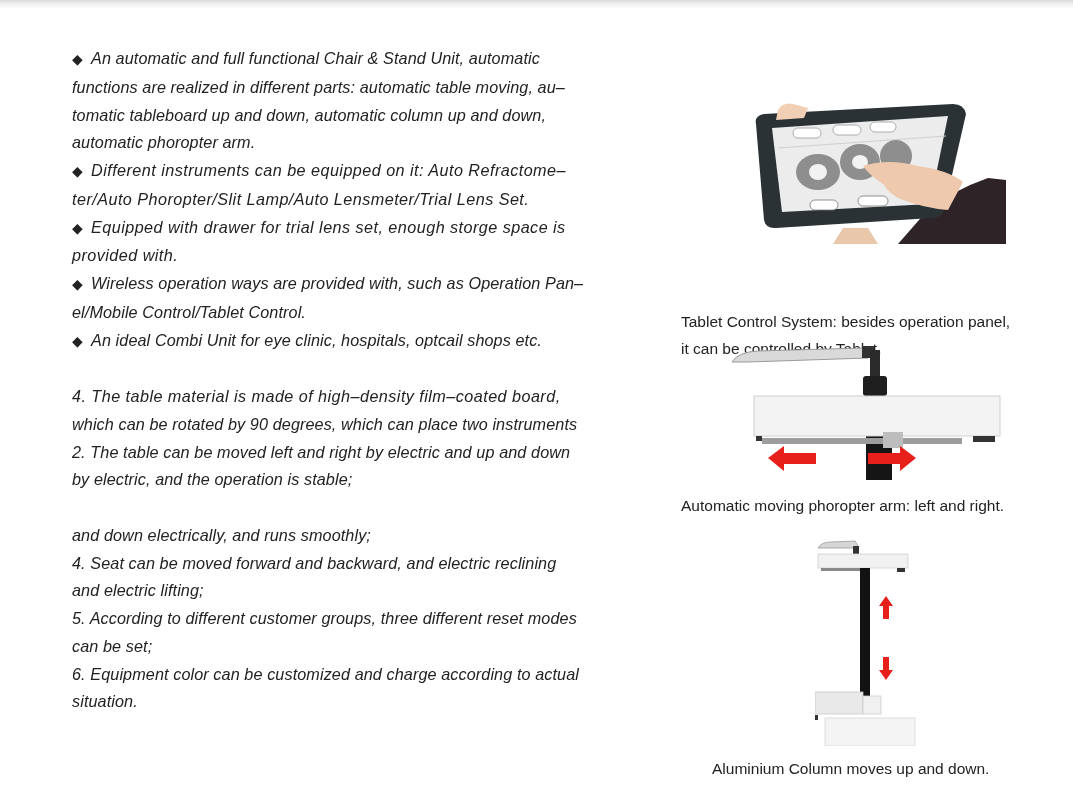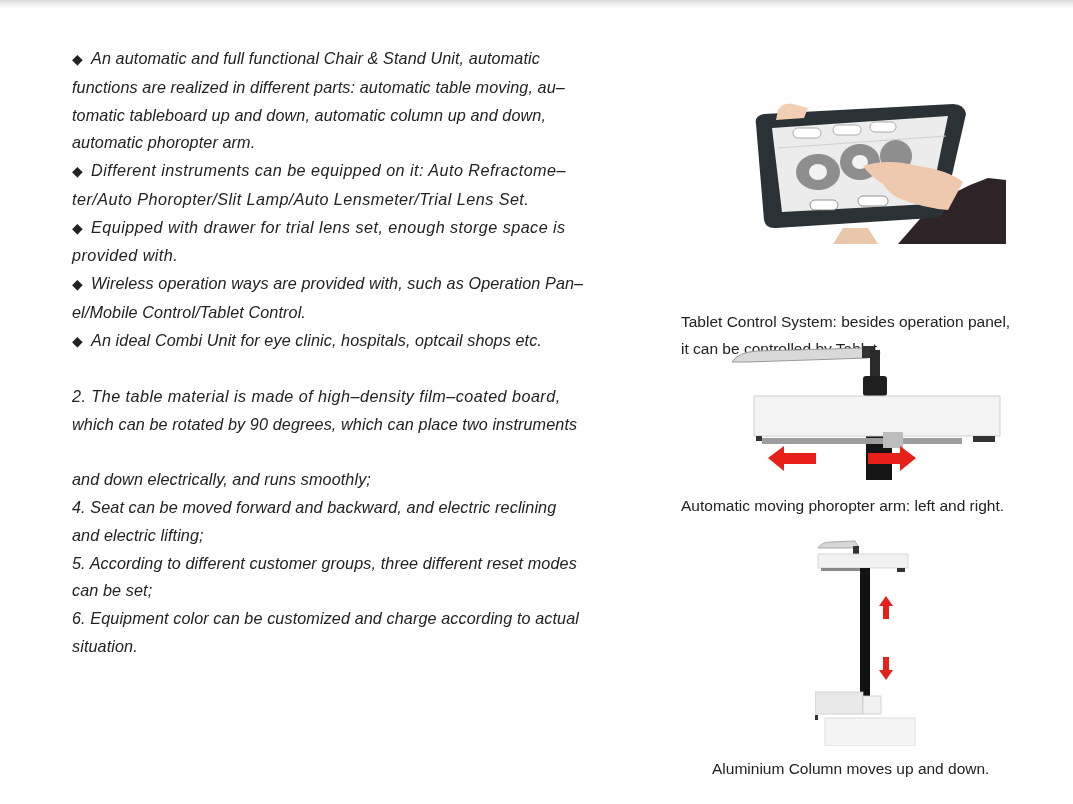--- a/index.html
+++ b/index.html
@@ -29,21 +29,22 @@
     <p class="para"><span class="bullet">◆</span><span>An automatic and full functional Chair &amp; Stand Unit,  automatic</span><br><span>functions are realized in different parts:   automatic table moving,  au–</span><br><span class="tight">tomatic tableboard up and down,  automatic column up and down,</span><br><span>automatic phoropter arm.</span></p>
     <p class="para tight"><span class="bullet">◆</span><span>Different instruments can be equipped on it: Auto Refractome–</span><br><span>ter/Auto Phoropter/Slit Lamp/Auto Lensmeter/Trial Lens Set.</span></p>
     <p class="para tight"><span class="bullet">◆</span><span>Equipped with drawer for trial lens set, enough storge space is</span><br><span>provided with.</span></p>
     <p class="para"><span class="bullet">◆</span><span>Wireless operation ways are provided with, such as Operation Pan–</span><br><span>el/Mobile Control/Tablet Control.</span></p>
     <p class="para"><span class="bullet">◆</span><span>An ideal Combi Unit for eye clinic, hospitals, optcail shops etc.</span></p>
   </div>
 
   <div class="spacer"></div>
 
   <div>
-    <p class="para tight"><span>2. The table material is made of high–density film–coated board,</span><br><span style="letter-spacing:0.1px">which can be rotated by 90 degrees, which can place two instruments</span></p>
+    <p class="para tight"><span>4. The table material is made of high–density film–coated board,</span><br><span style="letter-spacing:0.1px">which can be rotated by 90 degrees, which can place two instruments</span></p>
+    <p class="para"><span>2. The table can be moved left and right by electric and up and down</span><br><span>by electric, and the operation is stable;</span></p>
     <p class="para"><br><span>and down electrically, and runs smoothly;</span></p>
     <p class="para"><span>4. Seat can be moved forward and backward, and electric reclining</span><br><span>and electric lifting;</span></p>
     <p class="para"><span>5. According to different customer groups, three different reset modes</span><br><span>can be set;</span></p>
     <p class="para"><span>6. Equipment color can be customized and charge according to actual</span><br><span>situation.</span></p>
   </div>
 </div>
 
 <div class="img" style="left:748px; top:100px; width:258px; height:144px;">
   <svg width="258" height="144" viewBox="0 0 258 144">
 

